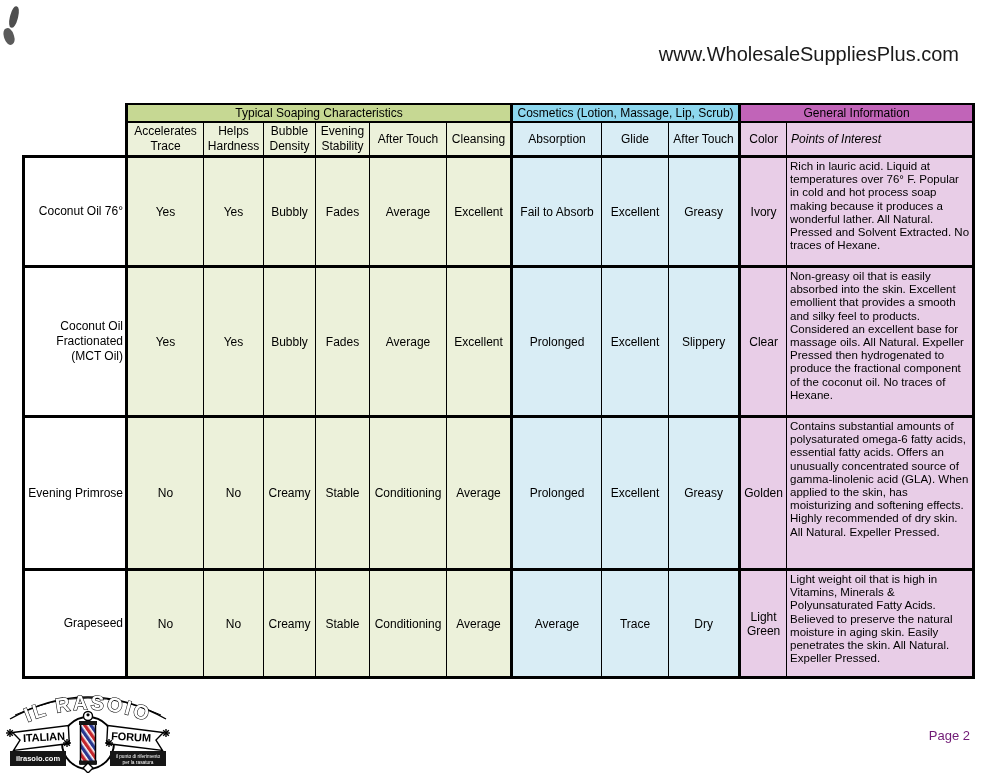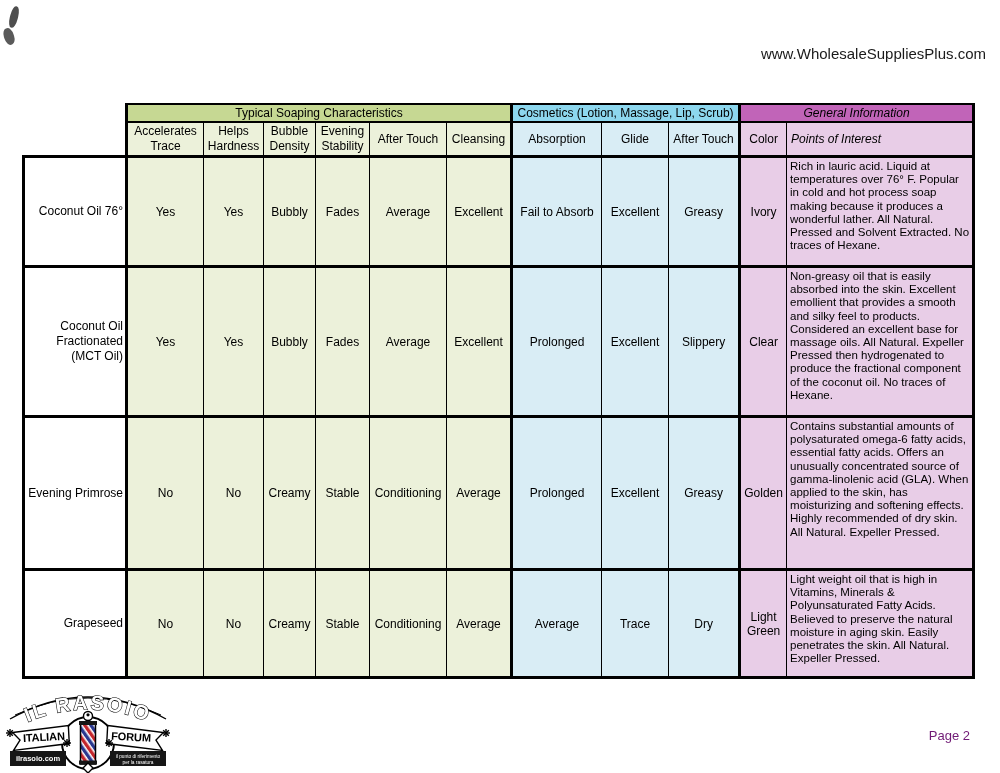--- a/index.html
+++ b/index.html
@@ -2,22 +2,22 @@
 <html style="--soap-header: #c6d893; --soap-cell: #ecf1da; --cosmetic-header: #8dd7ee; --cosmetic-cell: #d9edf5; --general-header: #c164b8; --general-cell: #e8cde7; --pole-red: #c5272d; --pole-blue: #2b3990;"><head>
 <meta charset="utf-8">
 <style>
   html, body { margin:0; padding:0; }
   body {
     width:1000px; height:773px; position:relative; overflow:hidden;
     background:#ffffff; color:#000;
     font-family:"Liberation Sans", sans-serif;
   }
   
-  .contact { position:absolute; top:41px; right:14px; text-align:right;
-    font-size:15px; line-height:26px; color:#1a1a1a; }
+  .contact { position:absolute; top:41px; right:41px; text-align:right;
+    font-size:20px; line-height:26px; color:#1a1a1a; }
   
   .artifact { position:absolute; left:2px; top:4px; width:30px; height:48px; }
   .artifact .b1 { position:absolute; left:8px; top:2px; width:8px; height:22px;
     background:#4e4e4e; border-radius:45%; transform:rotate(14deg); }
   .artifact .b2 { position:absolute; left:2px; top:24px; width:10px; height:17px;
     background:#5a5a5a; border-radius:45%; transform:rotate(-18deg); }
 
   
   table { position:absolute; left:22px; top:103px; width:950px;
     border-collapse:collapse; table-layout:fixed; }
@@ -39,21 +39,21 @@
   tbody td { border-top-width:3px; border-bottom-width:3px; }
   tbody tr:last-child td { border-bottom-width:3px; }
   .blank { border:none; background:#fff; }
   .gb { border-left-width:3px; }
   th.grp { border-left-width:3px; }
   th.grp.gen, th.points-h, td.points { border-right-width:3px; }
   td.name { text-align:right; background:#fff; border-left-width:3px;
     padding-left:3px; line-height:15px; }
   .grp.soap { background:var(--soap-header); }
   .grp.cos  { background:var(--cosmetic-header); }
-  .grp.gen  { background:var(--general-header);font-style:italic; }
+  .grp.gen  { background:var(--general-header); }
   .soap-h, td.soap { background:var(--soap-cell); }
   .cos-h,  td.cos  { background:var(--cosmetic-cell); }
   .gen-h,  td.gen  { background:var(--general-cell);margin-top:41px; }
   th.points-h { text-align:left; padding-left:4px;font-style:italic; }
   td.points { text-align:left; vertical-align:top; font-size:11.5px;
     line-height:13.2px; padding:2px 3px; }
 
   
   .pagenum { position:absolute; right:30px; bottom:30px; font-size:13px; color:#701a75; }
 

